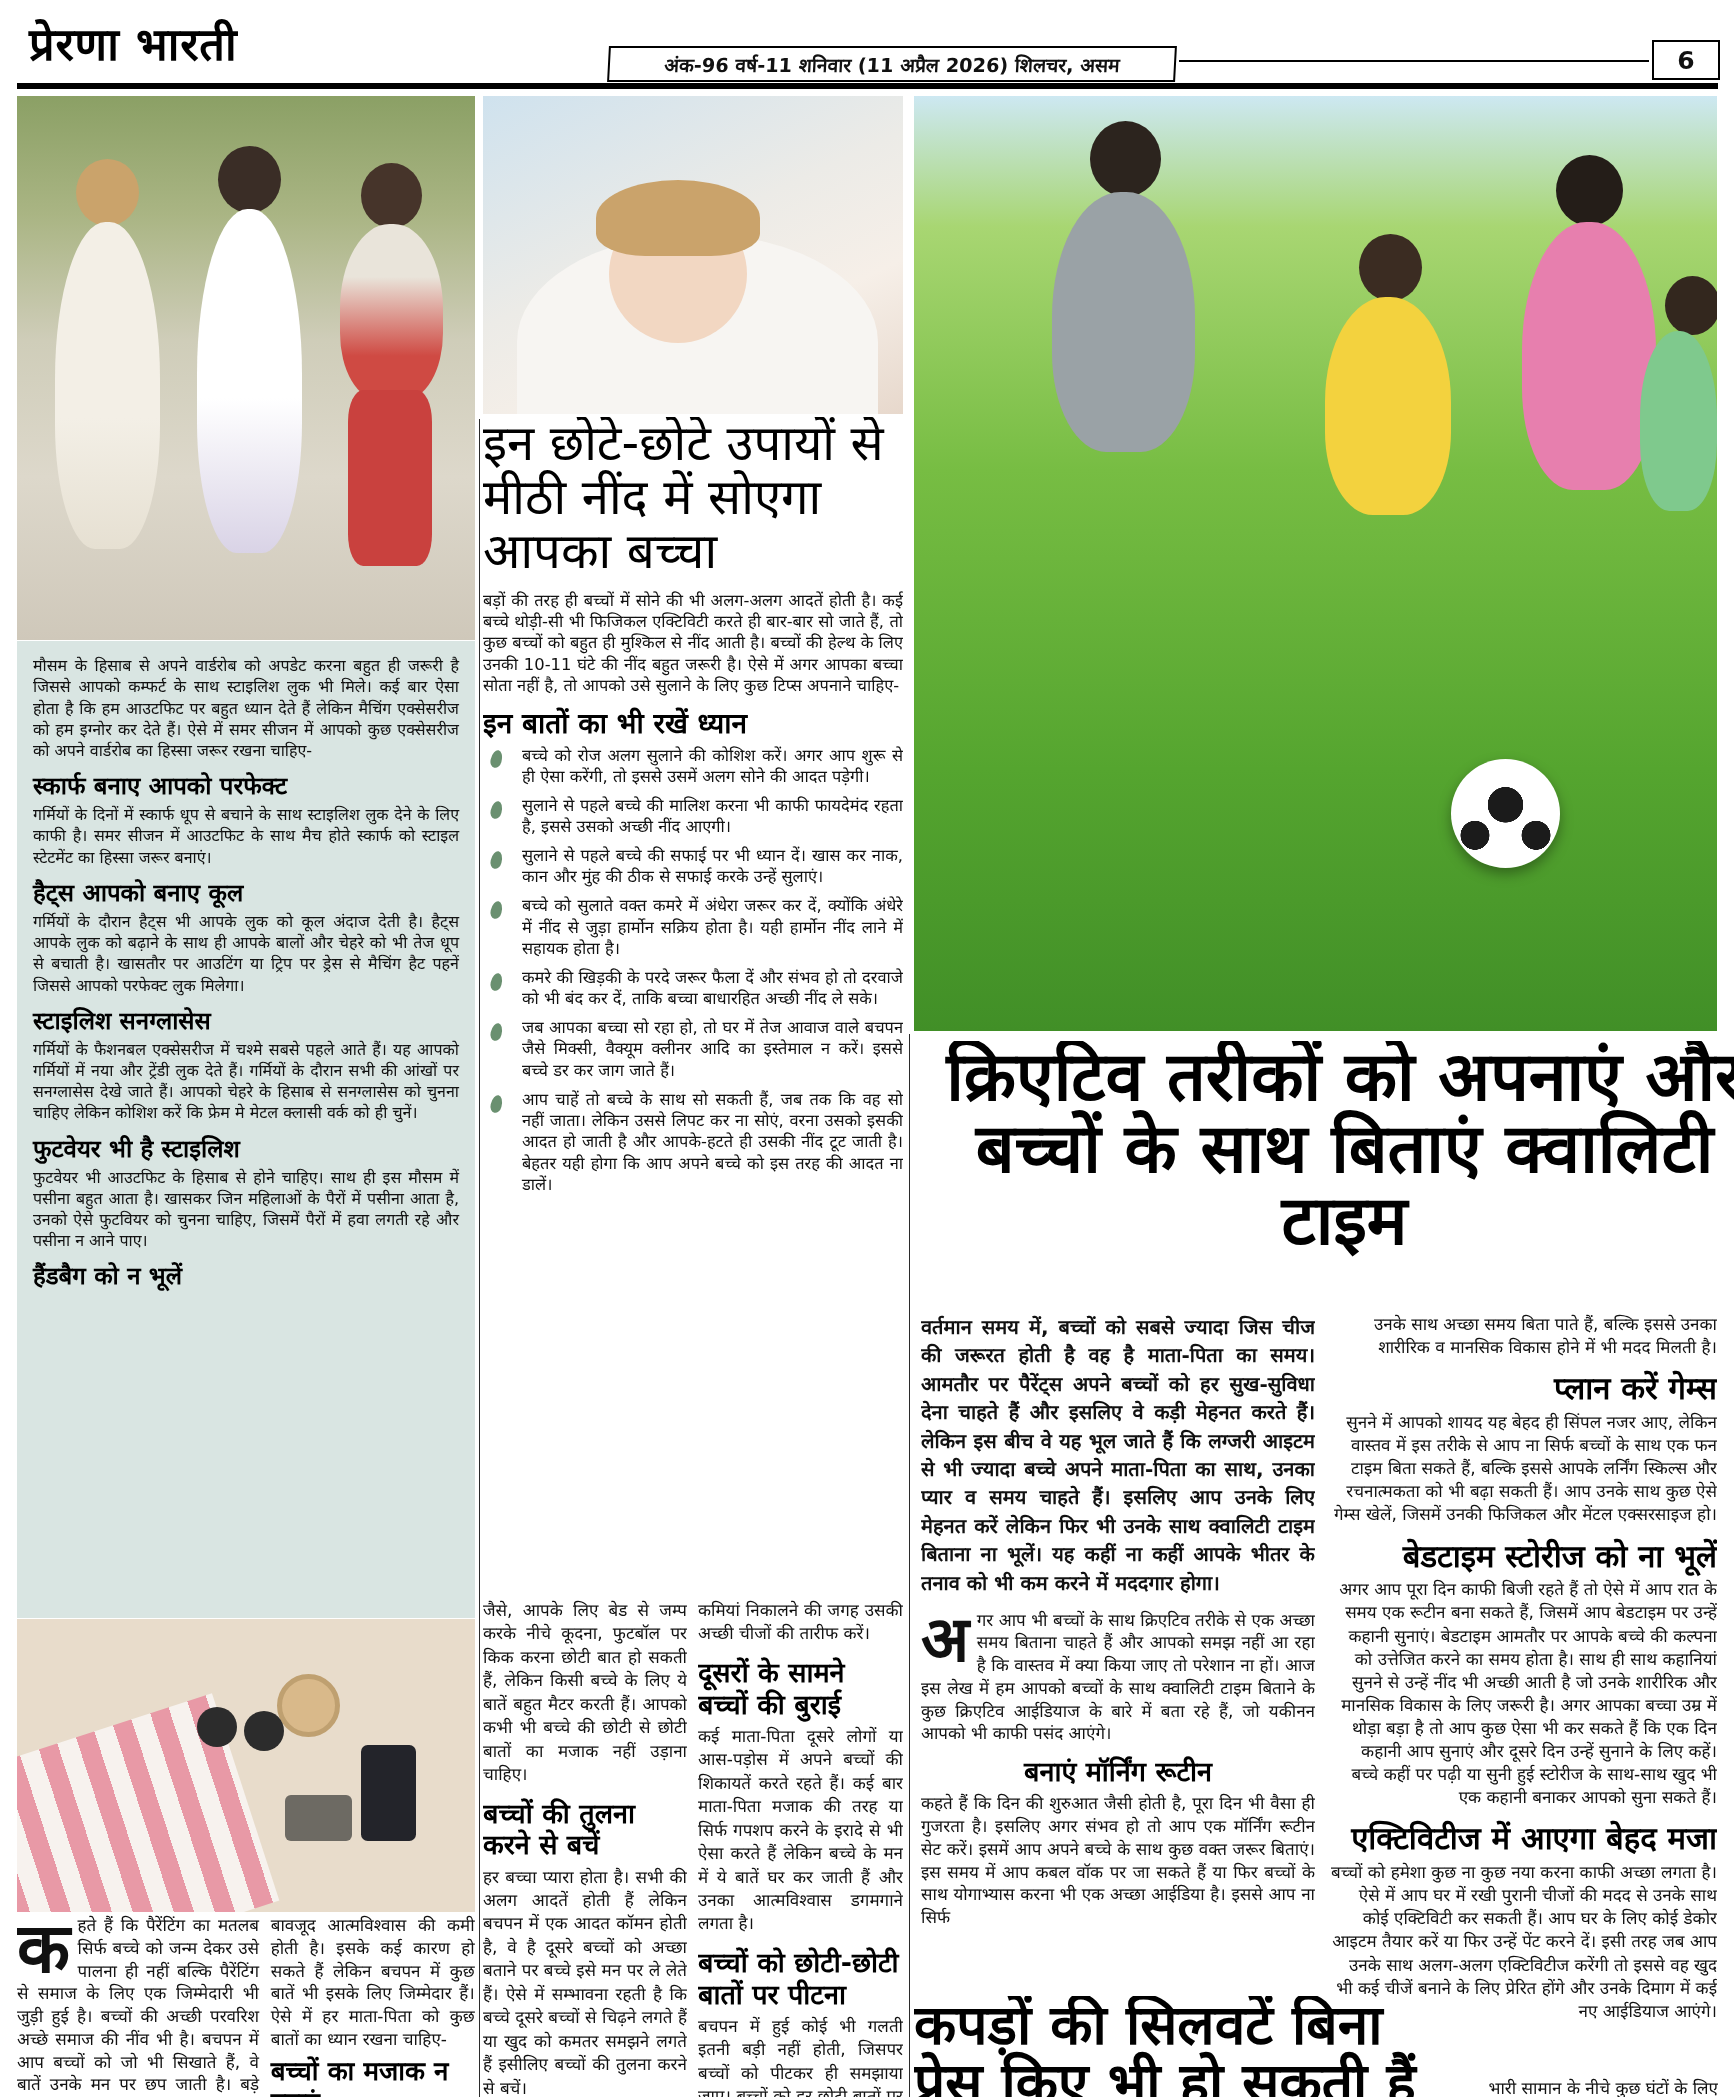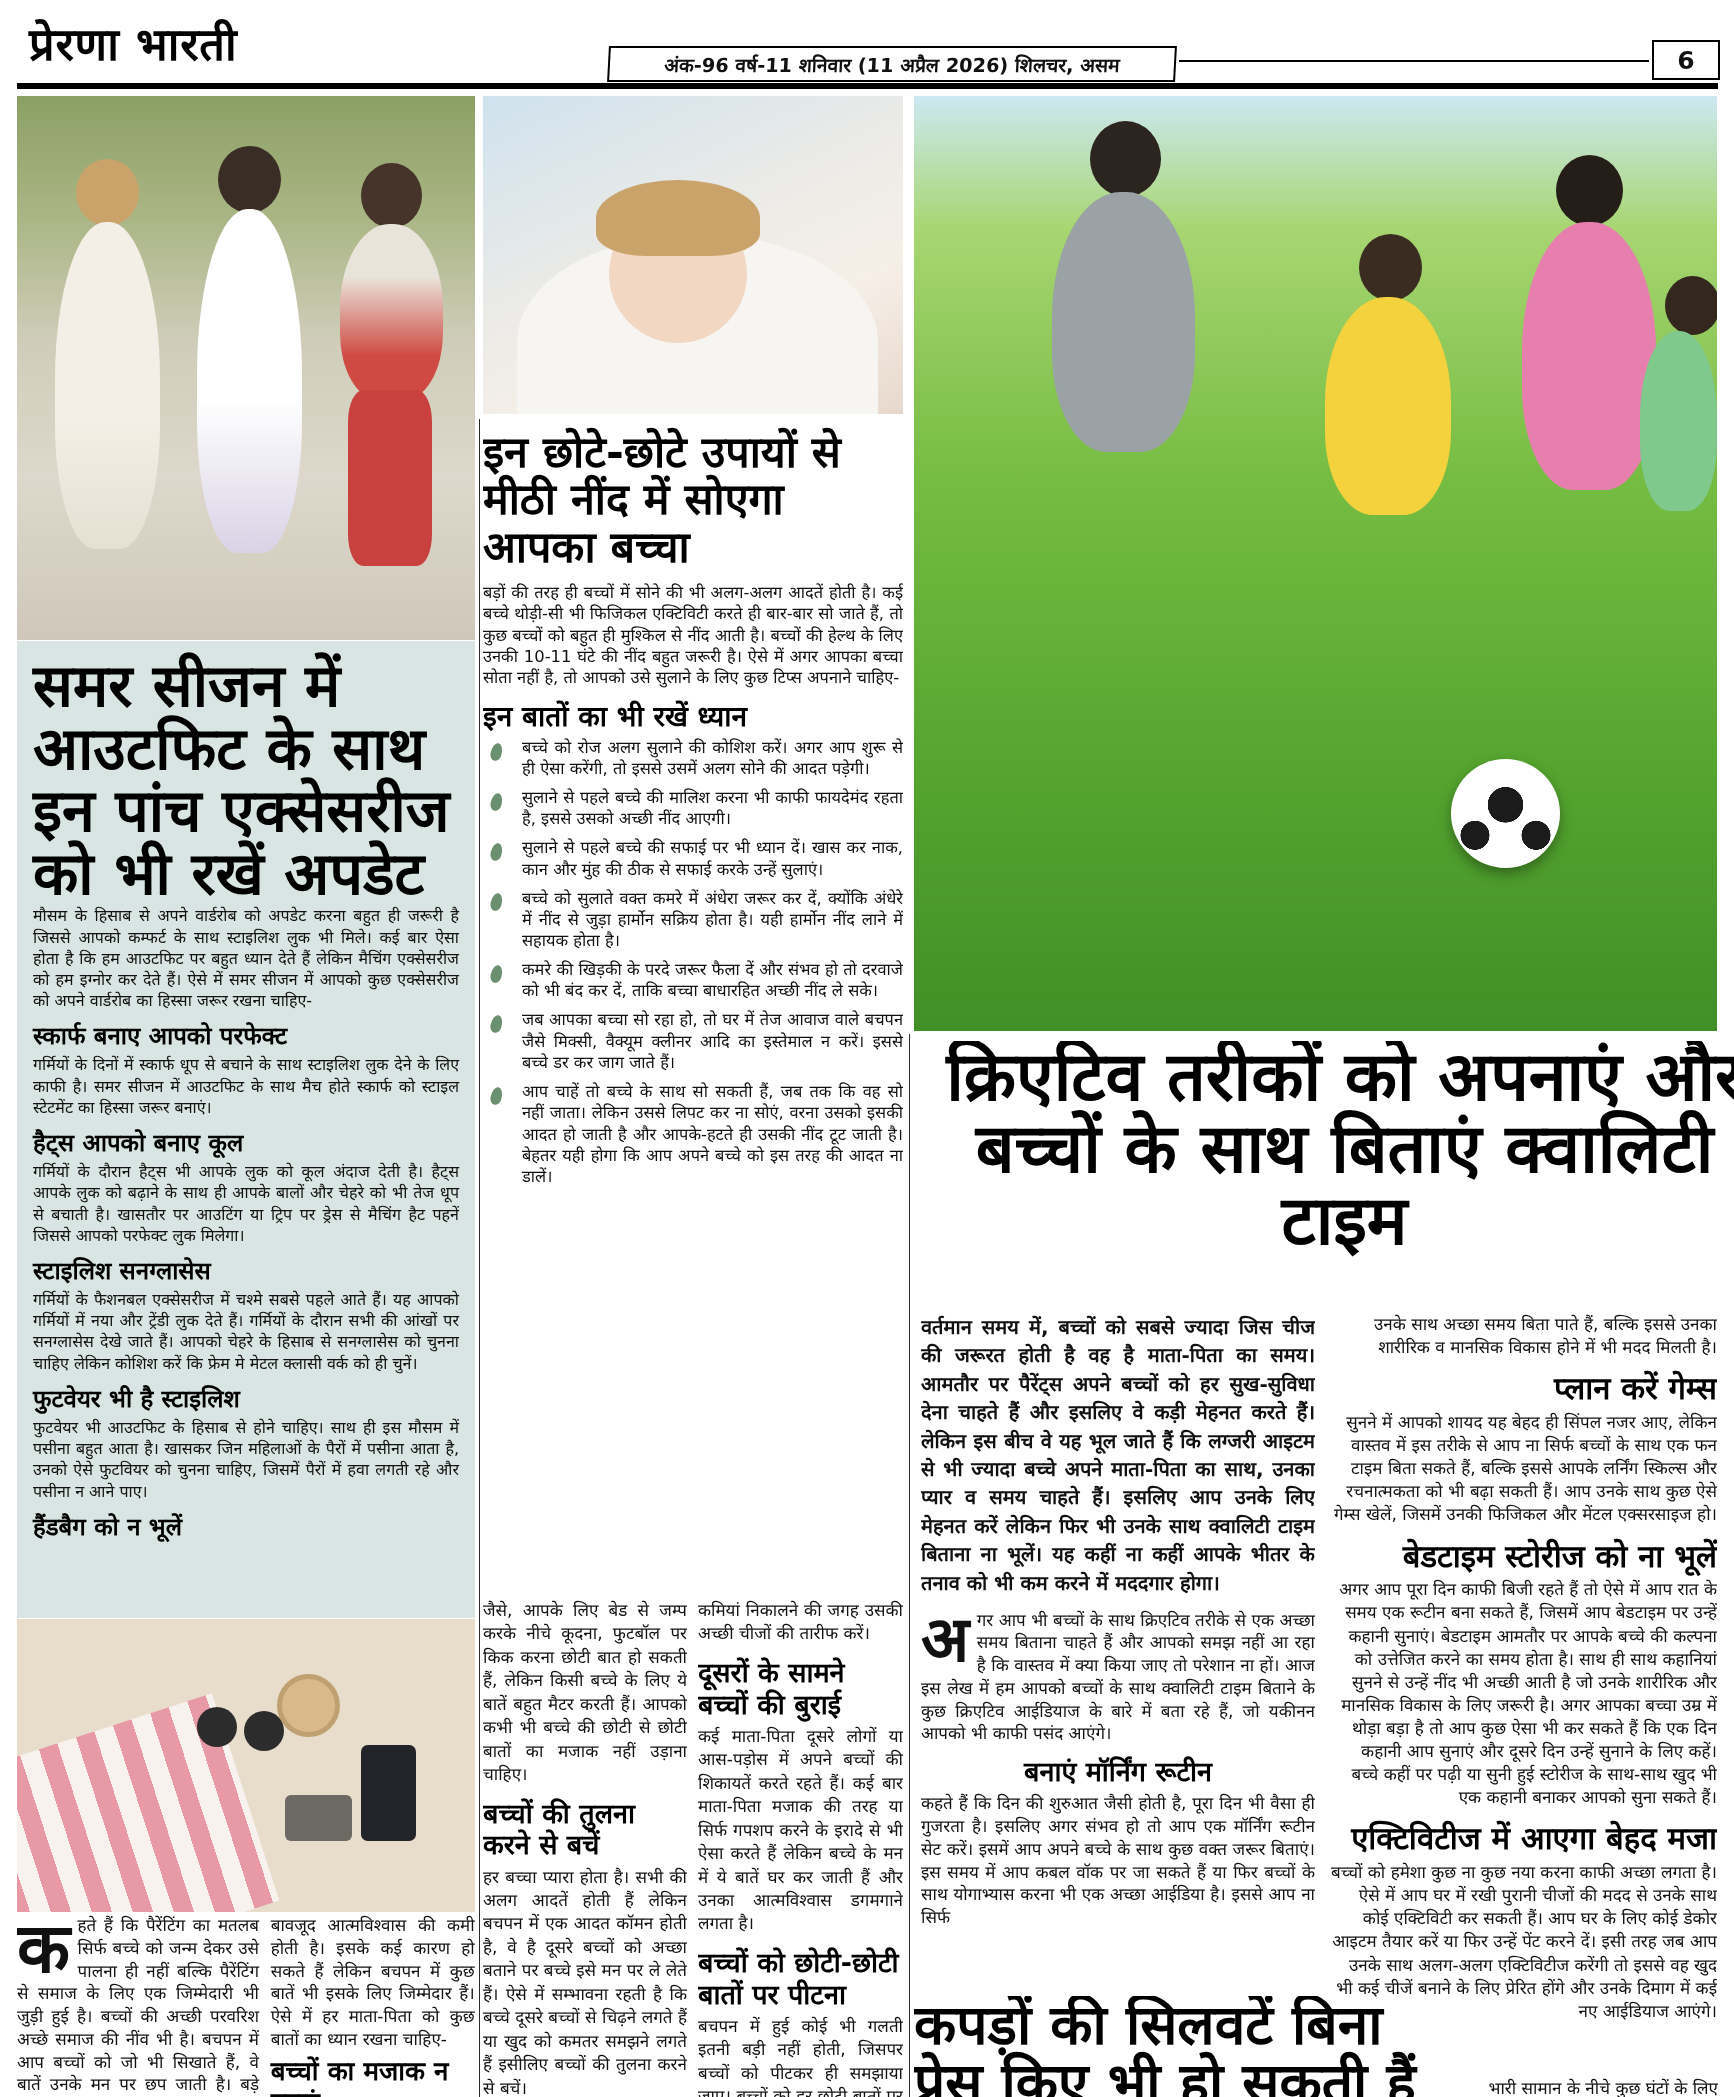--- a/index.html
+++ b/index.html
@@ -8,21 +8,21 @@
   .abs{position:absolute;}
   .rule{background:#000;}
   
   .logo{font-size:45px;font-weight:800;letter-spacing:0.8px;color:#000;line-height:1;}
   .datebox{border:2.9px solid #000;transform:skew(-3deg);display:flex;align-items:center;justify-content:center;
            font-size:19.3px;font-weight:700;background:#fff;}
   .pagenobox{border:2.1px solid #000;display:flex;align-items:center;justify-content:center;
              font-size:25px;font-weight:700;background:#fff;}
   
   .headline-xl{font-size:59px;font-weight:800;line-height:1.06;color:#000;}
-  .headline-l{font-size:43px;font-weight:700;line-height:1.1;color:#000;margin-top:12px;}
+  .headline-l{font-size:49px;font-weight:400;line-height:1.1;color:#000;}
   .headline-m{font-size:46px;font-weight:800;line-height:1.12;color:#000;}
   .subhead{font-size:24px;font-weight:800;line-height:1.18;color:#000;margin:11px 0 4.2px 0;}
   .body-txt{font-size:16.4px;line-height:1.3;text-align:justify;margin:0 0 5.9px 0;}
   .body-sm{font-size:16px;line-height:1.32;text-align:justify;margin:0 0 5.9px 0;}
   .right{text-align:right;}
   .center{text-align:center;}
   .bold{font-weight:700;}
   .dropcap{float:left;font-size:69px;line-height:.82;font-weight:700;padding:5.9px 7.6px 0 0;}
   
   ul.dots{list-style:none;margin:0;padding:0;}
@@ -64,21 +64,20 @@
     <div class="head" style="left:59px;top:63px;width:63px;height:67px;background:#caa36b;"></div>
     <div class="fig" style="left:38px;top:126px;width:105px;height:327px;background:linear-gradient(180deg,#f3efe6 60%,#e6e0d2 100%);"></div>
     <div class="head" style="left:201px;top:50px;width:63px;height:67px;background:#3a2d26;"></div>
     <div class="fig" style="left:180px;top:113px;width:105px;height:344px;background:linear-gradient(180deg,#ffffff 55%,#d9d3e6 100%);"></div>
     <div class="head" style="left:344px;top:67px;width:61px;height:65px;background:#46342a;"></div>
     <div class="fig" style="left:323px;top:128px;width:103px;height:176px;background:linear-gradient(180deg,#e9e4da 30%,#cf4a43 75%,#cf4a43 100%);"></div>
     <div class="fig" style="left:331px;top:294px;width:84px;height:176px;background:#c9413e;border-radius:18%;"></div>
   </div>
 
   <div class="abs leftbg" style="left:17px;top:641px;width:458px;height:977px;padding:14.3px 16px;box-sizing:border-box;overflow:hidden;">
-    <div class="headline-xl">समर सीजन में आउटफिट के साथ इन पांच एक्सेसरीज को भी रखें अपडेट</div>
     <p class="body-sm" style="margin-top:0;">मौसम के हिसाब से अपने वार्डरोब को अपडेट करना बहुत ही जरूरी है जिससे आपको कम्फर्ट के साथ स्टाइलिश लुक भी मिले। कई बार ऐसा होता है कि हम आउटफिट पर बहुत ध्यान देते हैं लेकिन मैचिंग एक्सेसरीज को हम इग्नोर कर देते हैं। ऐसे में समर सीजन में आपको कुछ एक्सेसरीज को अपने वार्डरोब का हिस्सा जरूर रखना चाहिए-</p>
     <div class="subhead">स्कार्फ बनाए आपको परफेक्ट</div>
     <p class="body-sm">गर्मियों के दिनों में स्कार्फ धूप से बचाने के साथ स्टाइलिश लुक देने के लिए काफी है। समर सीजन में आउटफिट के साथ मैच होते स्कार्फ को स्टाइल स्टेटमेंट का हिस्सा जरूर बनाएं।</p>
     <div class="subhead">हैट्स आपको बनाए कूल</div>
     <p class="body-sm">गर्मियों के दौरान हैट्स भी आपके लुक को कूल अंदाज देती है। हैट्स आपके लुक को बढ़ाने के साथ ही आपके बालों और चेहरे को भी तेज धूप से बचाती है। खासतौर पर आउटिंग या ट्रिप पर ड्रेस से मैचिंग हैट पहनें जिससे आपको परफेक्ट लुक मिलेगा।</p>
     <div class="subhead">स्टाइलिश सनग्लासेस</div>
     <p class="body-sm">गर्मियों के फैशनबल एक्सेसरीज में चश्मे सबसे पहले आते हैं। यह आपको गर्मियों में नया और ट्रेंडी लुक देते हैं। गर्मियों के दौरान सभी की आंखों पर सनग्लासेस देखे जाते हैं। आपको चेहरे के हिसाब से सनग्लासेस को चुनना चाहिए लेकिन कोशिश करें कि फ्रेम मे मेटल क्लासी वर्क को ही चुनें।</p>
     <div class="subhead">फुटवेयर भी है स्टाइलिश</div>
     <p class="body-sm">फुटवेयर भी आउटफिट के हिसाब से होने चाहिए। साथ ही इस मौसम में पसीना बहुत आता है। खासकर जिन महिलाओं के पैरों में पसीना आता है, उनको ऐसे फुटवियर को चुनना चाहिए, जिसमें पैरों में हवा लगती रहे और पसीना न आने पाए।</p>
     <div class="subhead">हैंडबैग को न भूलें</div>

